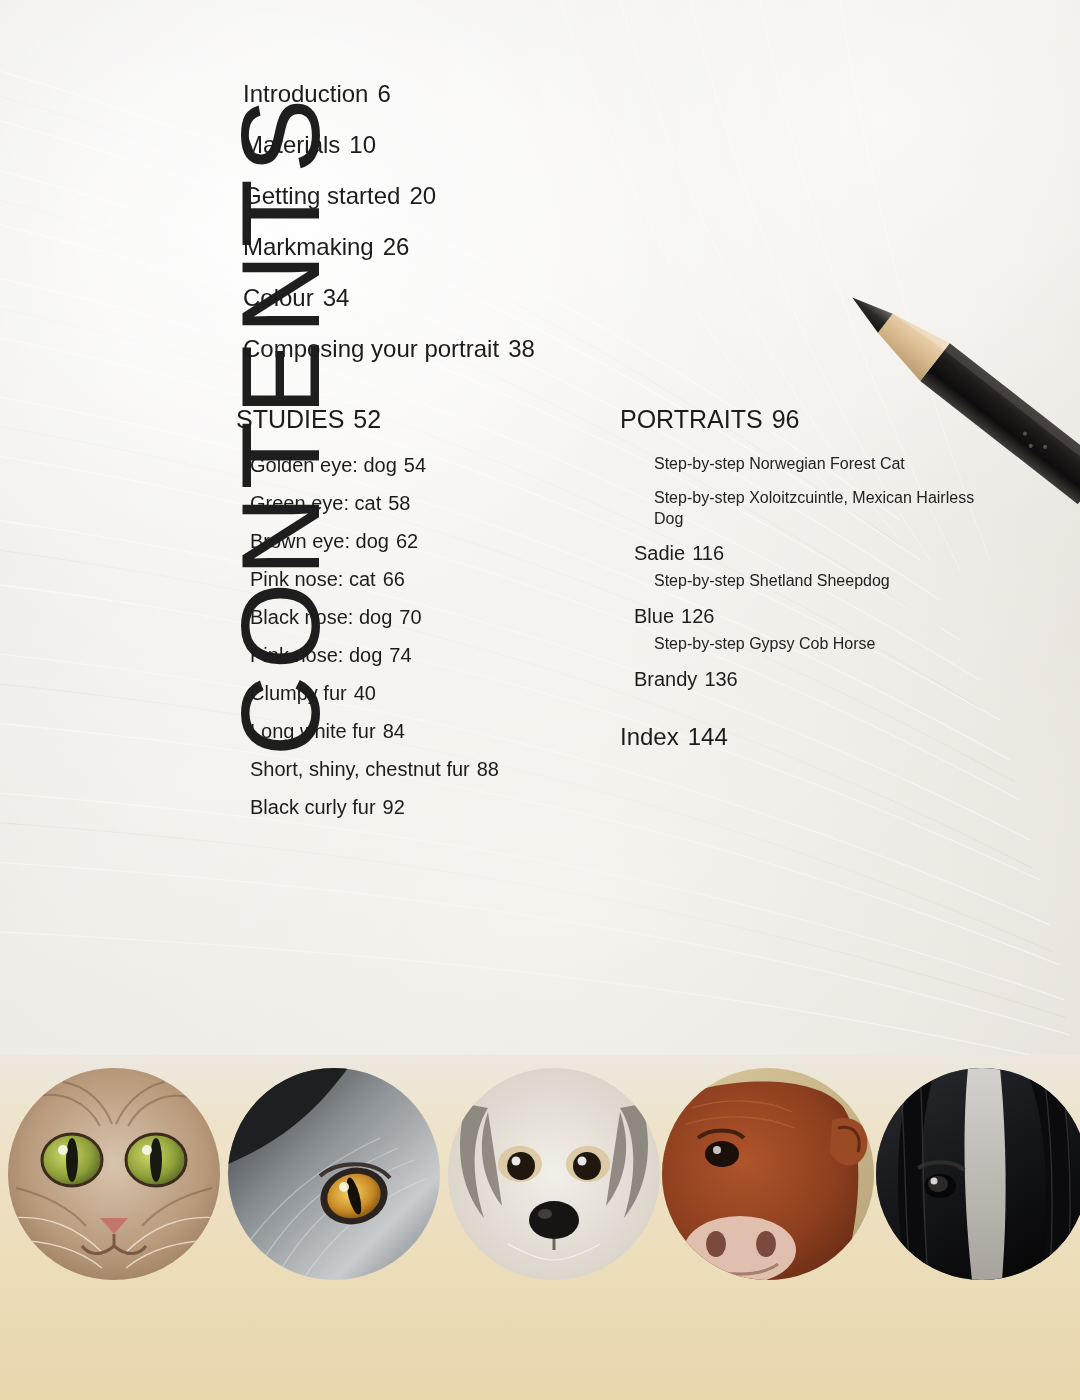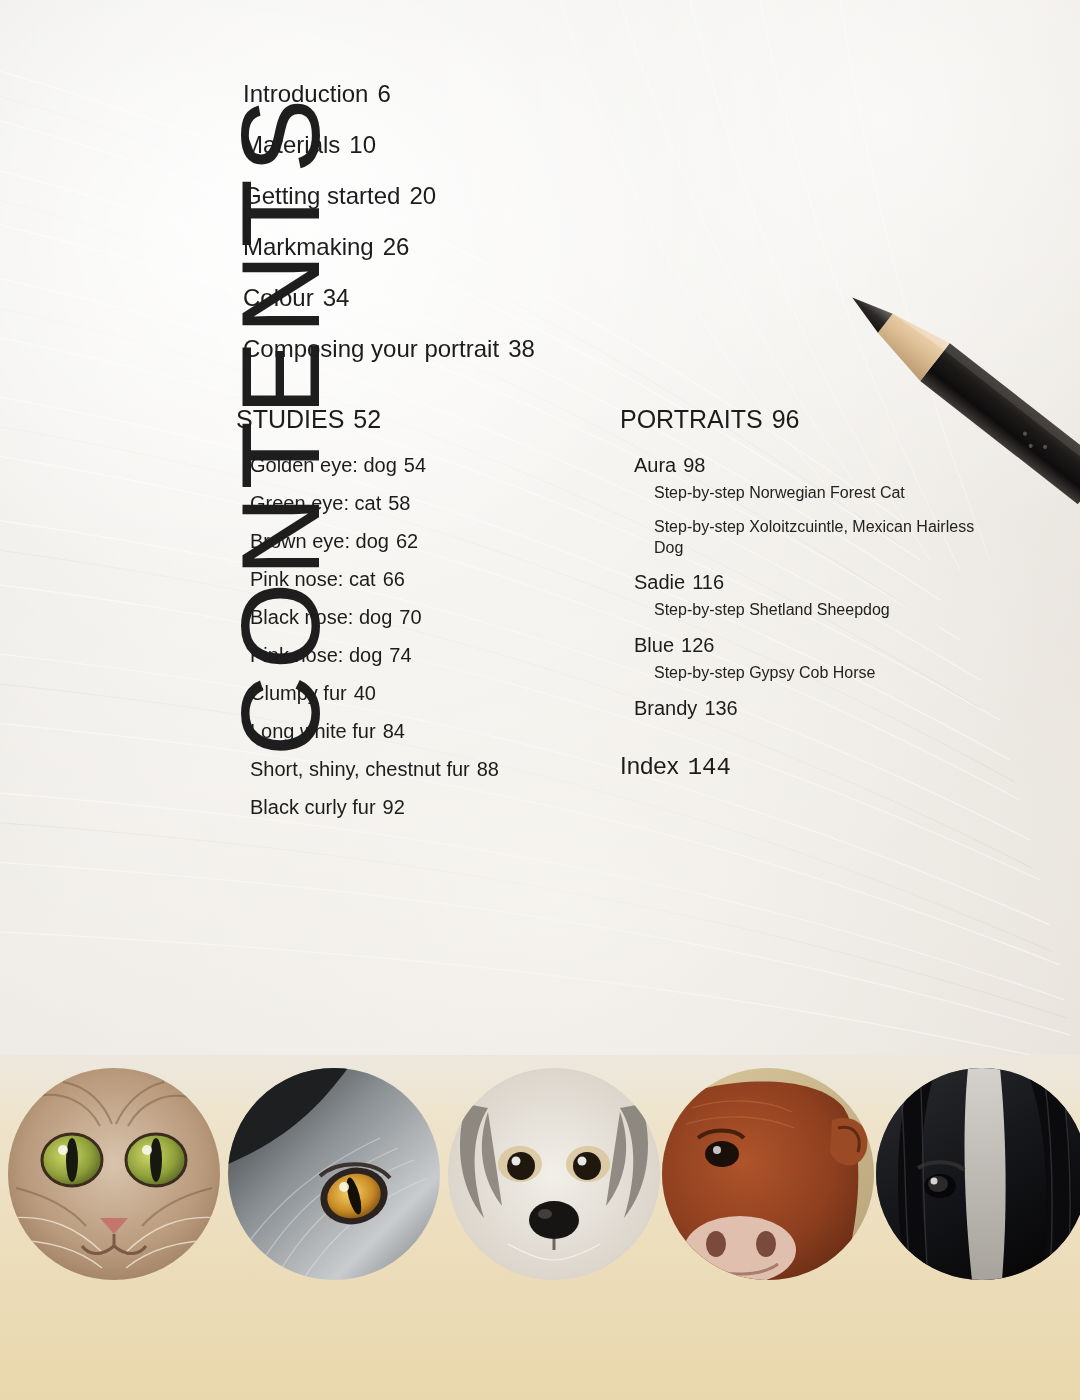--- a/index.html
+++ b/index.html
@@ -142,21 +142,21 @@
     max-width: 330px;
   }
   .index-line {
     font-size: 24px;
     color: #1c1c1c;
     margin-left: 0px;
     margin-top: 32px;
     text-align: left;
     padding-left: 0px;
   }
-  .index-line .pg { margin-left: 9px; font-family: Liberation Mono, monospace; }
+  .index-line .pg { margin-left: 9px; }
 
   
   .circles {
     position: absolute;
     left: 0;
     top: 1068px;
     width: 1080px;
     height: 225px;
   }
   .circle {
@@ -323,23 +323,20 @@
     <div class="entry">
       <span>Black curly fur</span><span class="pg">92</span>
     </div>
   </div>
 
   <div class="col-right">
     <div class="sec-head">
       <span>PORTRAITS</span><span class="pg">96</span>
     </div>
 
-    <div class="entry">
-      <span>Aura</span><span class="pg">98</span>
-    </div>
     <div class="sub">Step-by-step Norwegian Forest Cat</div>
 
     <div class="sub">Step-by-step Xoloitzcuintle, Mexican Hairless Dog</div>
 
     <div class="entry">
       <span>Sadie</span><span class="pg">116</span>
     </div>
     <div class="sub">Step-by-step Shetland Sheepdog</div>
 
     <div class="entry">

